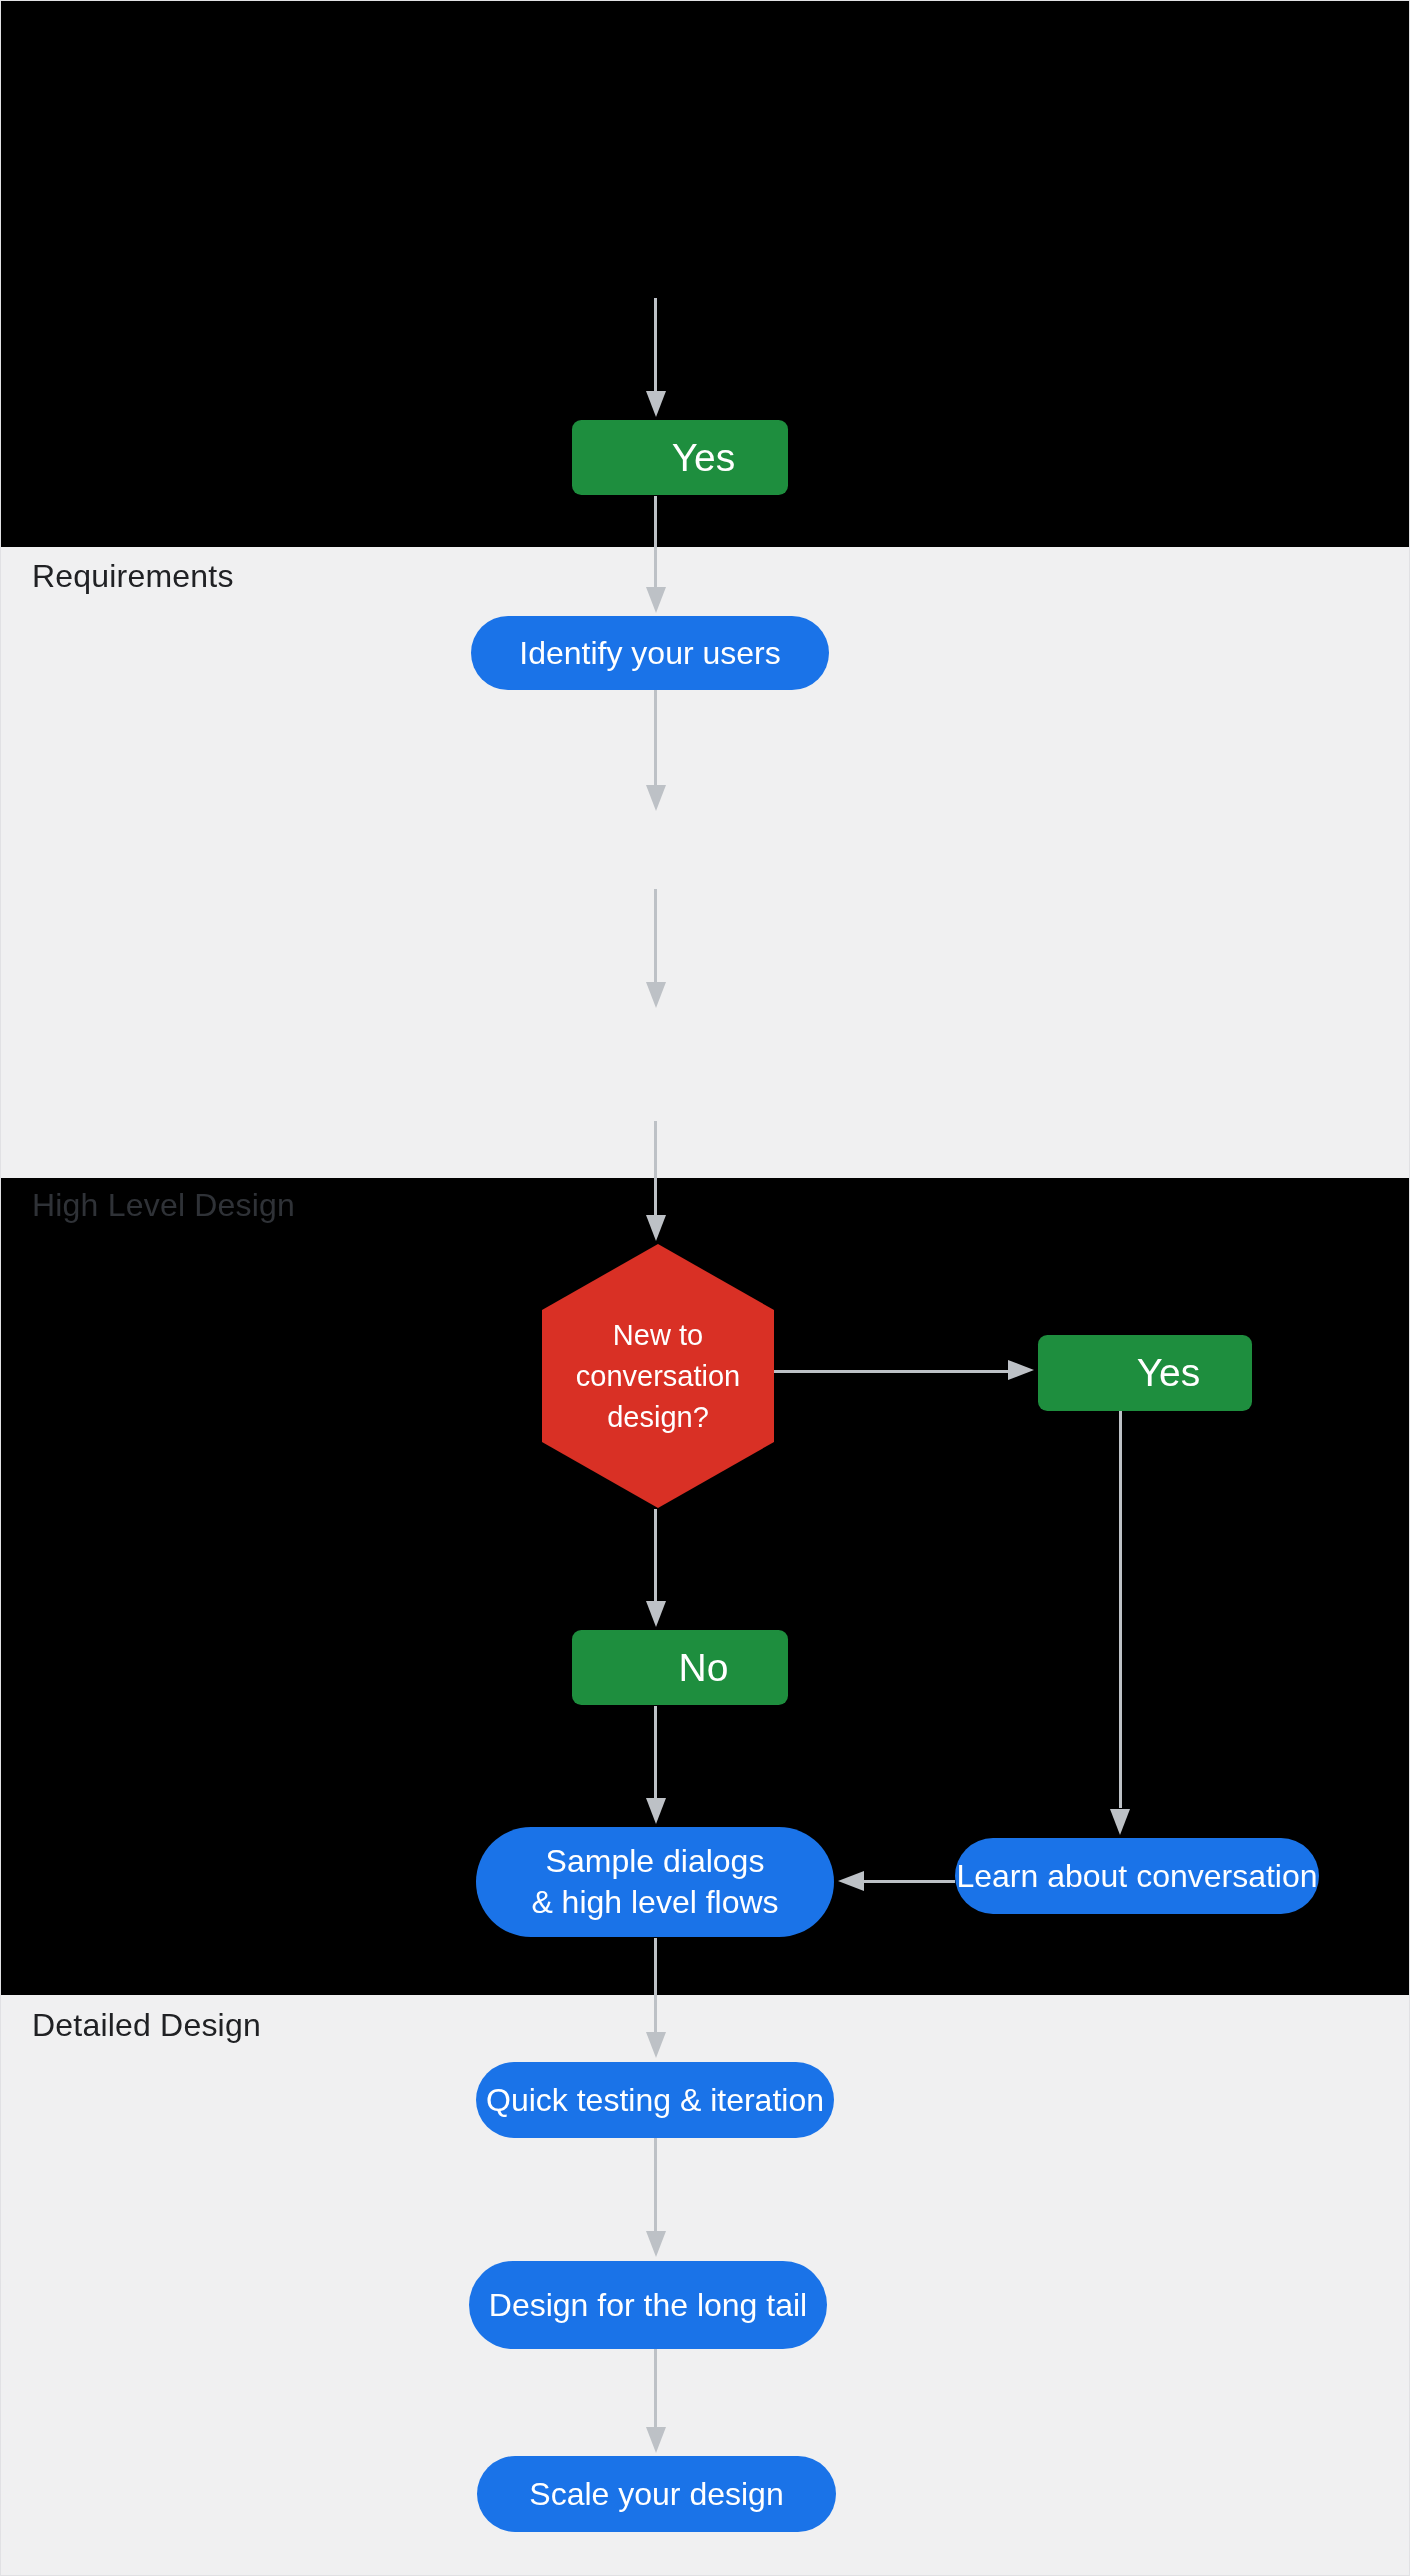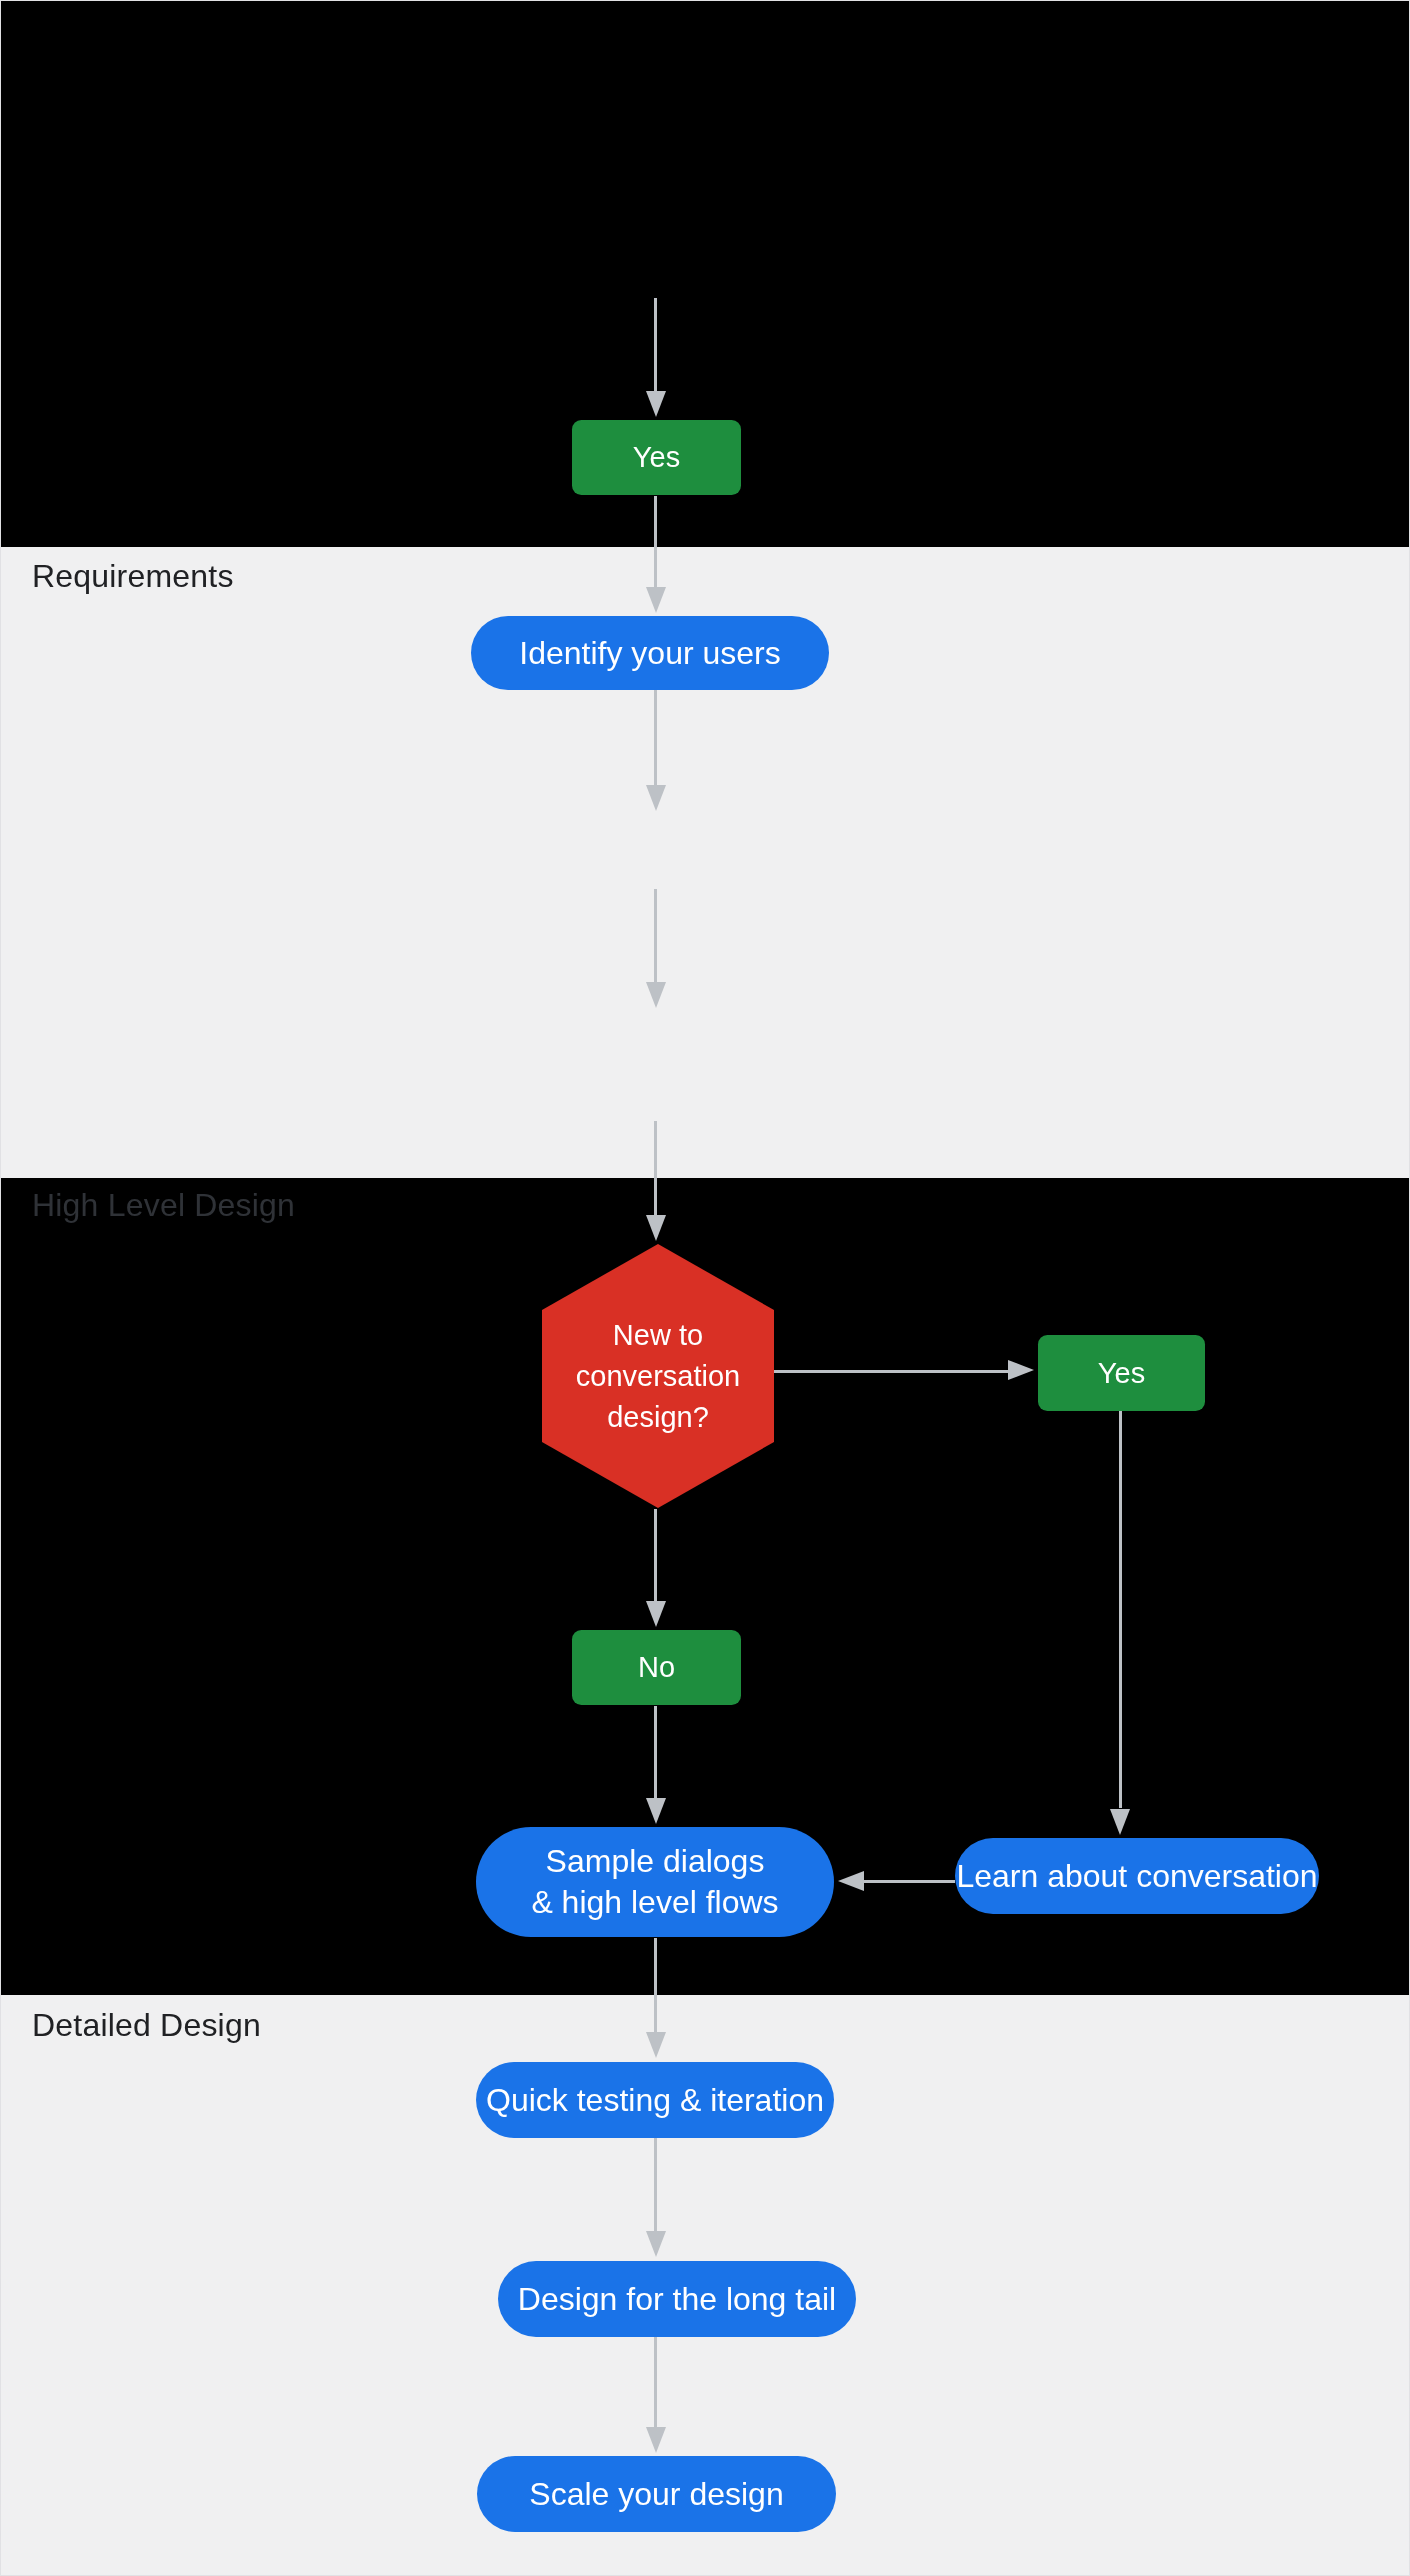--- a/index.html
+++ b/index.html
@@ -29,21 +29,22 @@
   }
   .node-label{white-space:pre-line;display:block;}
   .hex{
     background:var(--decision,#d93025);
     clip-path:polygon(50% 0%,100% 25%,100% 75%,50% 100%,0% 75%,0% 25%);
     font-size:29px;line-height:41px;
   }
   .answer{
     background:var(--answer,#1e8e3e);
     border-radius:9.3px;
-    font-size:29px;
+    font-size:39px;
+    padding-left:47px;
   }
   .pill{
     background:var(--step,#1a73e8);
     border-radius:56px;
     font-size:32px;line-height:41px;
   }
   .vline{position:absolute;width:2.8px;background:var(--arrow,#bdc1c6);}
   .hline{position:absolute;height:2.8px;background:var(--arrow,#bdc1c6);}
   .head-down{
     position:absolute;width:0;height:0;
@@ -145,21 +146,21 @@
   </div>
 
   <div class="node pill" style="left:954px;top:1837px;width:364px;height:76px">
     <span class="node-label">Learn about conversation</span>
   </div>
 
   <div class="node pill" style="left:475px;top:2061px;width:358px;height:76px">
     <span class="node-label">Quick testing &amp; iteration</span>
   </div>
 
-  <div class="node pill" style="left:497px;top:2260px;width:358px;height:76px">
+  <div class="node pill" style="left:468px;top:2260px;width:358px;height:88px">
     <span class="node-label">Design for the long tail</span>
   </div>
 
   <div class="node pill" style="left:476px;top:2455px;width:359px;height:76px">
     <span class="node-label">Scale your design</span>
   </div>
 
 </div>
 
 

